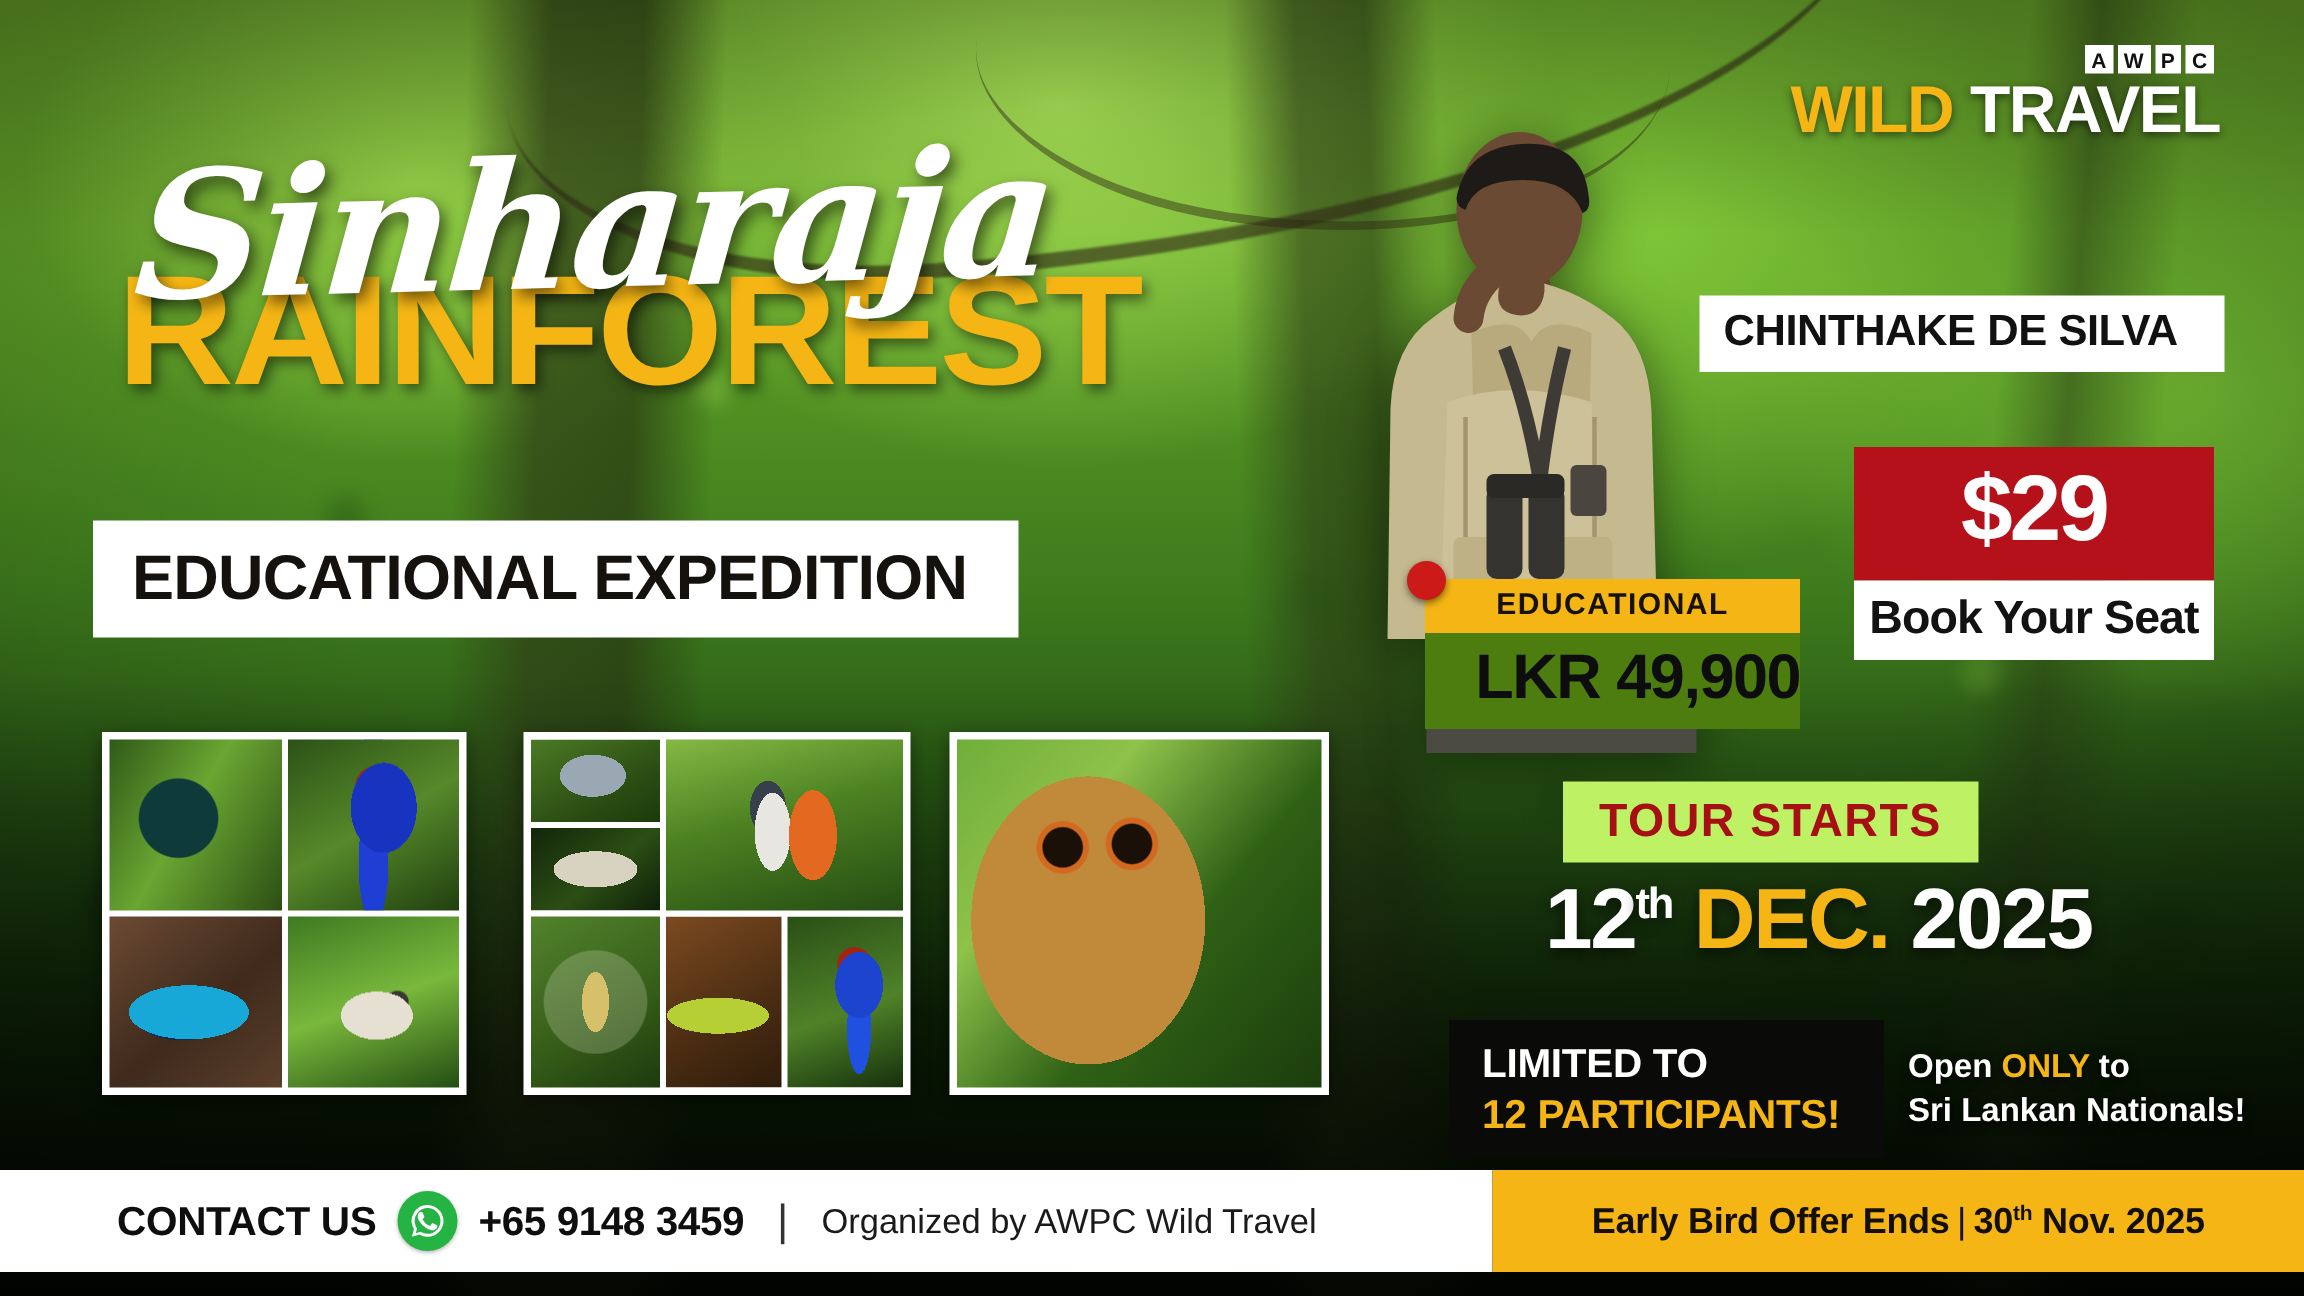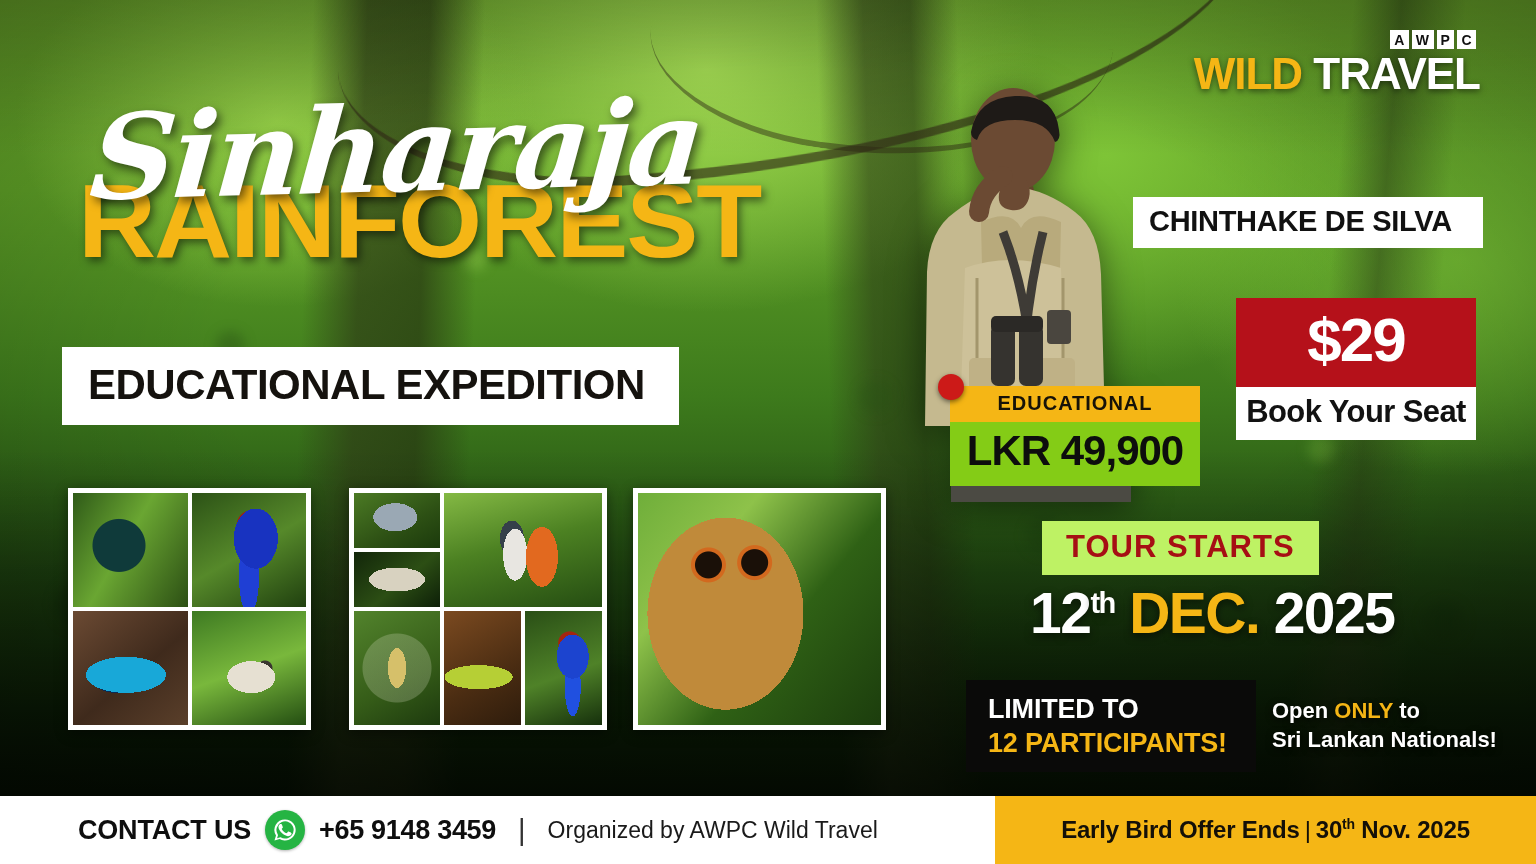--- a/index.html
+++ b/index.html
@@ -155,22 +155,22 @@
   
   #leaderwrap { position:absolute; left:1133px; top:197px; width:350px; }
   #leaderlabel { background:#0d0c0a; color:#f5b615; font-size:19px; font-weight:bold;
                  padding:6px 18px 7px; display:inline-block; letter-spacing:.2px; }
   #leadername { background:#fff; color:#111; font-size:29px; font-weight:bold;
                 padding:8px 16px 10px; letter-spacing:-.3px; }
 
   #investwrap { position:absolute; left:950px; top:386px; width:250px; }
   #investlabel { background:#f5b615; color:#161208; font-size:20px; font-weight:bold;
                  text-align:center; padding:6px 0 7px; letter-spacing:1px; }
-  #investval { background:#84cc16; color:#0d0d0d; font-size:42px; font-weight:bold;
-               text-align:center; padding:5px 0 11px; letter-spacing:-1px; }
+  #investval { background:#4d7c0f; color:#0d0d0d; font-size:42px; font-weight:bold;
+               text-align:right; padding:5px 0 11px; letter-spacing:-1px; }
   #investdot { position:absolute; left:-12px; top:-12px; width:26px; height:26px;
                border-radius:50%; background:#cc1a18; box-shadow:0 2px 5px rgba(0,0,0,.5); }
 
   #pricewrap { position:absolute; left:1236px; top:298px; width:240px; }
   #pricetop { background:#b5111a; text-align:center; padding:11px 0 16px; }
   #pricetop span { color:#fff; font-size:62px; font-weight:bold; line-height:1; letter-spacing:-2px; }
   #pricebtm { background:#fff; text-align:center; padding:7px 0 10px; }
   #pricebtm span { color:#121212; font-size:31px; font-weight:bold; letter-spacing:-.6px; }
 
   #tourwrap { position:absolute; left:1030px; top:521px; width:460px; }
@@ -186,21 +186,21 @@
               padding-left:22px; }
   #limitbox .l1 { color:#fff; font-size:27px; font-weight:bold; letter-spacing:-.2px; }
   #limitbox .l2 { color:#f5b615; font-size:27px; font-weight:bold; margin-top:3px; letter-spacing:-.2px; }
 
   #openbox { position:absolute; left:1272px; top:696px; width:250px;
              text-shadow:0 2px 7px rgba(0,0,0,.85); }
   #openbox div { color:#fff; font-size:22px; font-weight:bold; line-height:1.32; }
   #openbox .only { color:#f5b615; }
 
   
-  #footer { position:absolute; left:0; bottom:0; width:1536px; height:68px; display:flex; }
+  #footer { position:absolute; left:0; bottom:16px; width:1536px; height:68px; display:flex; }
   #footleft { flex:0 0 995px; background:#fff; display:flex; align-items:center; padding-left:78px; gap:0; }
   #contactlbl { color:#0e0e0e; font-size:27px; font-weight:bold; letter-spacing:-.2px; }
   #wa { width:40px; height:40px; border-radius:50%; background:#25b443; margin:0 14px;
         display:flex; align-items:center; justify-content:center; flex:0 0 40px;
         box-shadow:0 1px 3px rgba(0,0,0,.3); }
   #phone { color:#0e0e0e; font-size:27px; font-weight:bold; letter-spacing:-.3px; }
   #divider { color:#333; font-size:29px; margin:0 22px; font-weight:300; }
   #orgby { color:#1a1a1a; font-size:23px; }
   #footright { flex:1; background:#f5b615; display:flex; align-items:center; justify-content:center; }
   #earlybird { color:#141008; font-size:24px; font-weight:bold; letter-spacing:-.2px; }

